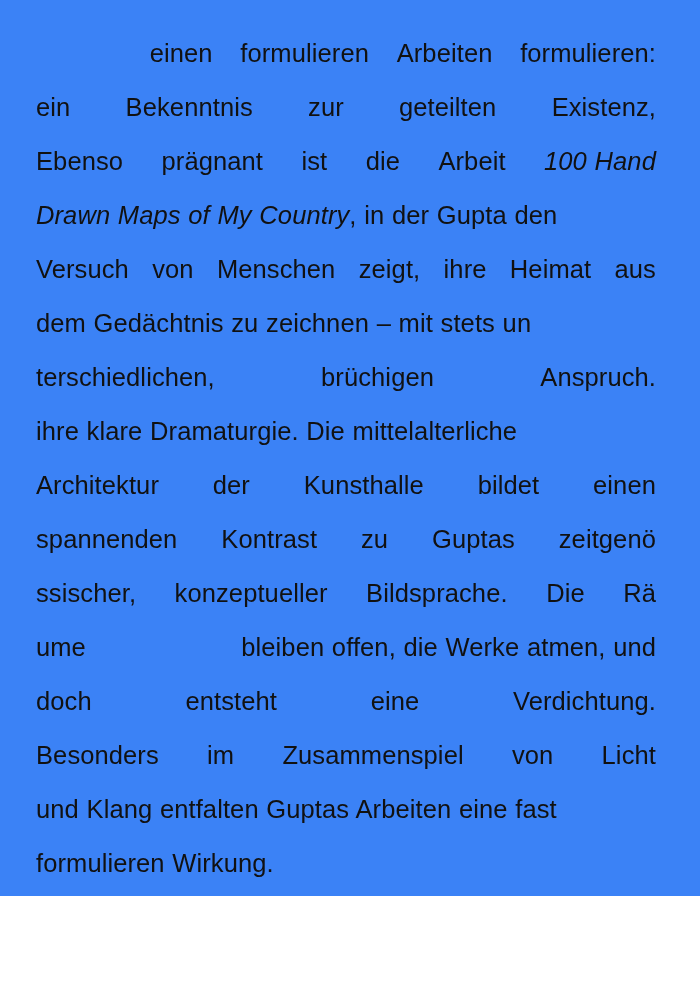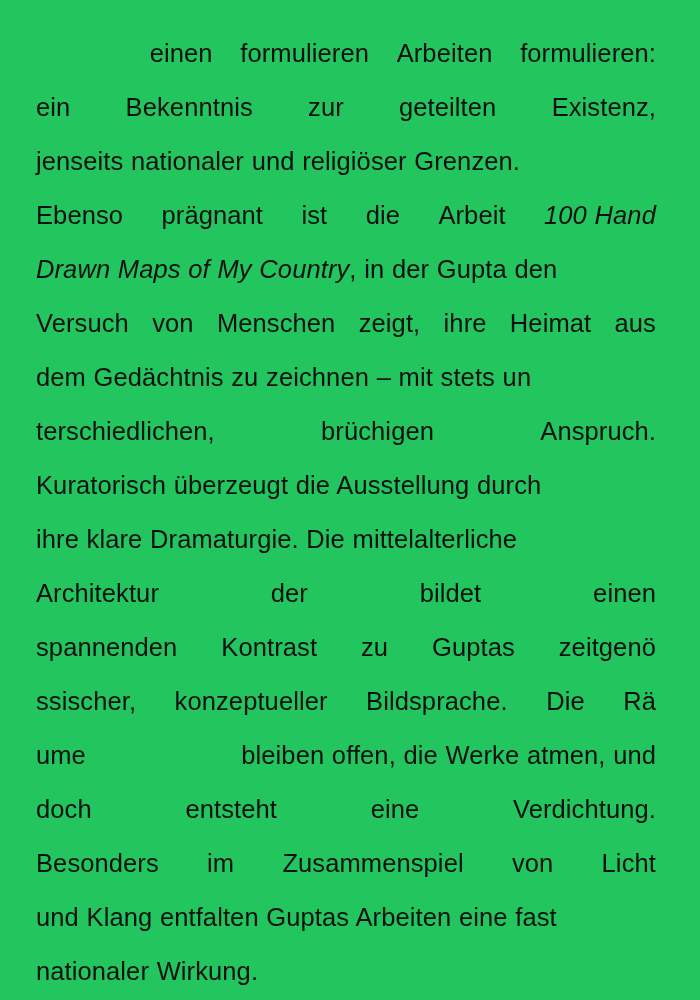--- a/index.html
+++ b/index.html
@@ -10,23 +10,23 @@
   body {
     width: 700px;
     height: 1000px;
     overflow: hidden;
     font-family: "Liberation Sans", sans-serif;
     color: #000000;
   }
   .page {
     box-sizing: border-box;
     width: 700px;
-    height: 1000px;
+    height: 896px;
     padding: 26px 44px 13px 36px;
-    background: #22c55e;
+    background: #3b82f6;
   }
   .body-text {
     font-size: 25.5px;
     line-height: 54px;
     text-align: justify;
     text-justify: inter-word;
     word-spacing: 0.5px;
     letter-spacing: 0.1px;
     color: #111111;
   }
@@ -63,23 +63,20 @@
     </div>
 
     <div class="line justify">
       <span>ein</span>
       <span>Bekenntnis</span>
       <span>zur</span>
       <span>geteilten</span>
       <span>Existenz,</span>
     </div>
 
-    <div class="line">
-      <span>jenseits nationaler und religiöser Grenzen.</span>
-    </div>
 
     <div class="line justify">
       <span>Ebenso</span>
       <span>prägnant</span>
       <span>ist</span>
       <span>die</span>
       <span>Arbeit</span>
       <em class="title">100 Hand</em>
     </div>
 
@@ -100,31 +97,29 @@
     <div class="line">
       <span>dem Gedächtnis zu zeichnen – mit stets un</span>
     </div>
 
     <div class="line justify">
       <span>terschiedlichen,</span>
       <span>brüchigen</span>
       <span>Anspruch.</span>
     </div>
 
-    <div class="line">
-      <span>Kuratorisch überzeugt die Ausstellung durch</span>
-    </div>
 
     <div class="line">
       <span>ihre klare Dramaturgie. Die mittelalterliche</span>
     </div>
 
     <div class="line justify">
       <span>Architektur</span>
       <span>der</span>
+      <span>Kunsthalle</span>
       <span>bildet</span>
       <span>einen</span>
     </div>
 
     <div class="line justify">
       <span>spannenden</span>
       <span>Kontrast</span>
       <span>zu</span>
       <span>Guptas</span>
       <span>zeitgenö</span>
@@ -156,17 +151,17 @@
       <span>Zusammenspiel</span>
       <span>von</span>
       <span>Licht</span>
     </div>
 
     <div class="line">
       <span>und Klang entfalten Guptas Arbeiten eine fast</span>
     </div>
 
     <div class="line">
-      <span>nationaler Wirkung.</span>
+      <span>formulieren Wirkung.</span>
     </div>
 
   </div>
 </div>
 
 </body></html>

